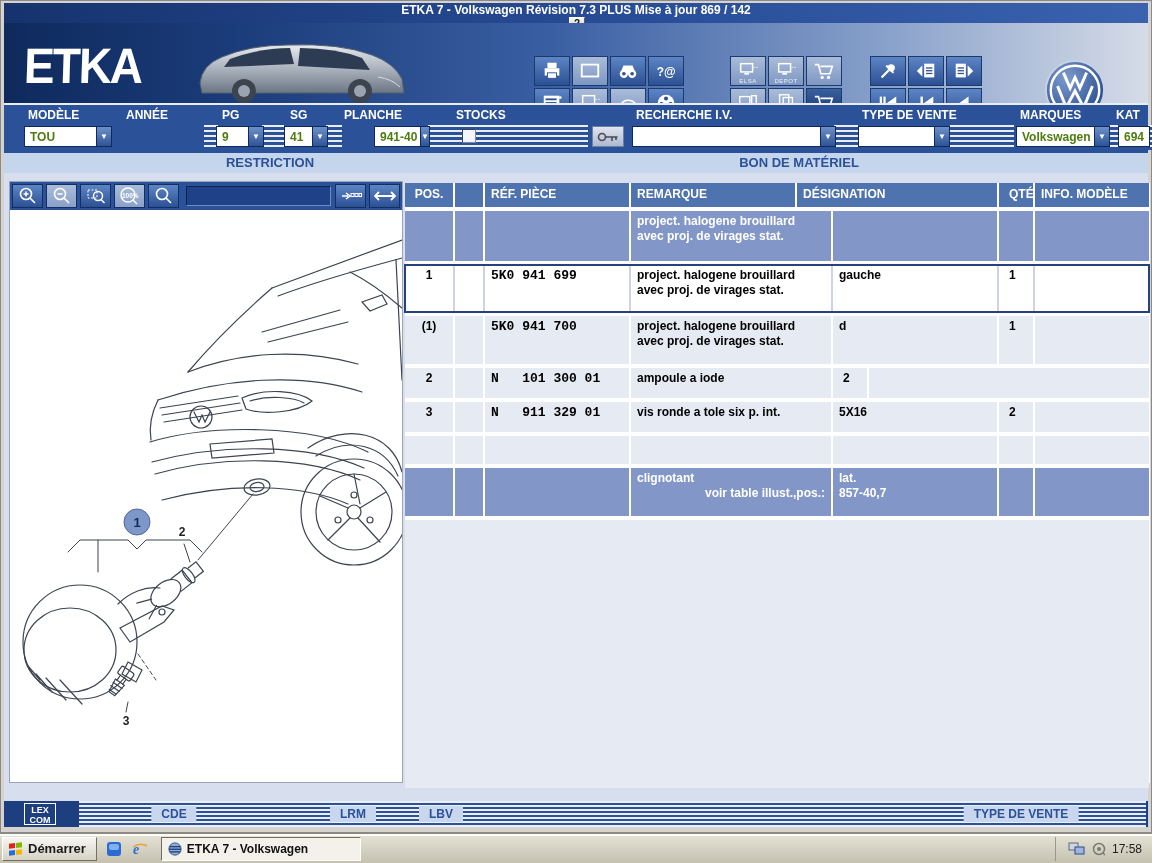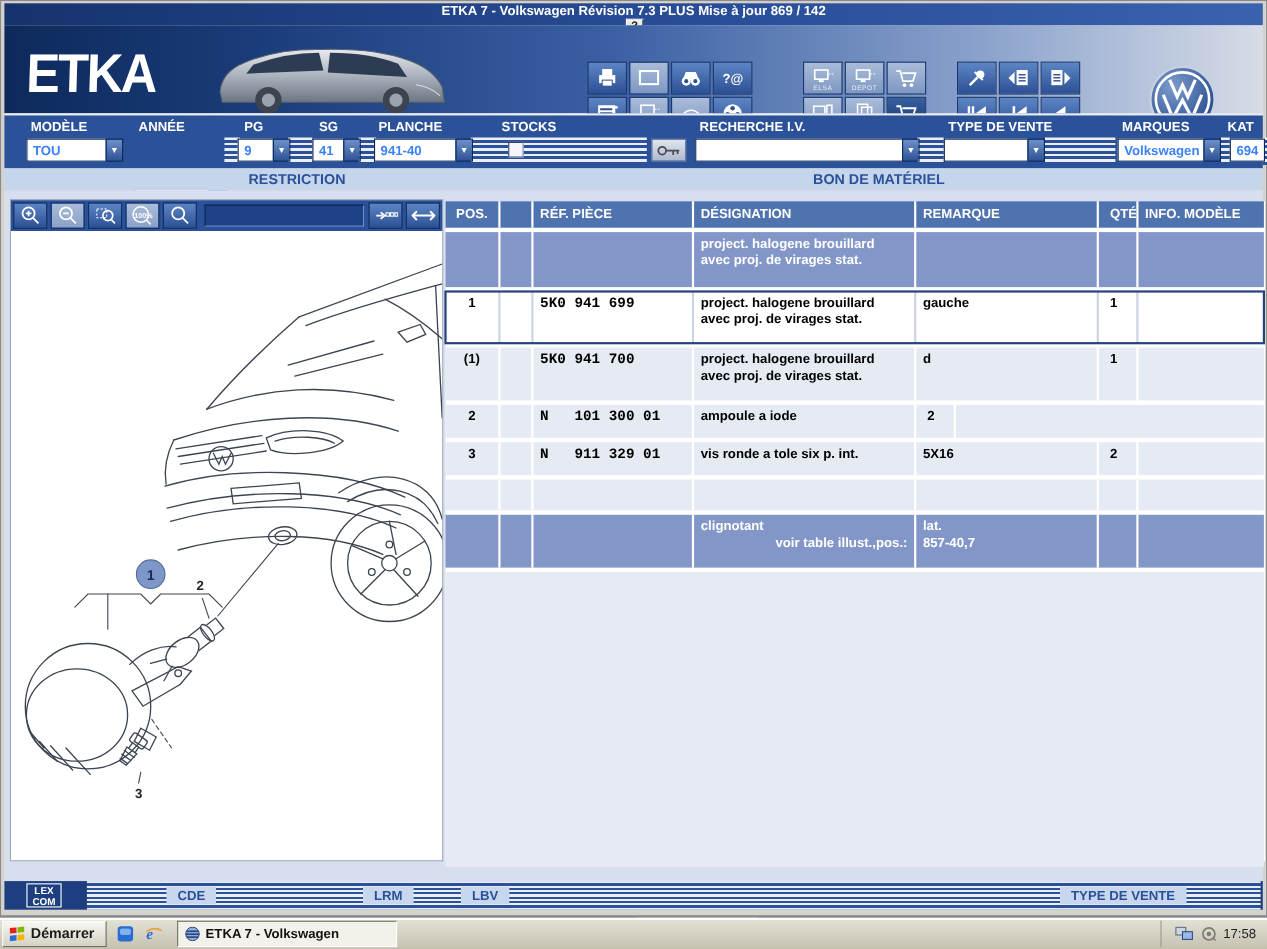--- a/index.html
+++ b/index.html
@@ -39,21 +39,21 @@
                       font-size:6px; color:#e8eef8; letter-spacing:.5px; }
   #vw-logo { position:absolute; left:1040px; top:36px; width:62px; height:62px; }
 
   
   #filterbar { position:absolute; left:3px; top:104px; right:3px; height:48px; background:#2b5198; }
   .flabel { position:absolute; top:3px; color:#fff; font-weight:bold; font-size:12px; }
   .stripe-seg { position:absolute; top:20px; height:25px;
       background:repeating-linear-gradient(180deg,#e9eef7 0 2px,#2b5198 2px 5px); }
   .combo { position:absolute; top:21px; height:21px; display:flex; }
   .combo .cfield { background:#fff; border:1px solid #0e2a5c; border-right:none; height:100%;
-                   font-size:12px; font-weight:bold; color:#3b82f6; padding:3px 0 0 5px; overflow:hidden; white-space:pre;}
+                   font-size:12px; font-weight:bold; color:#4d7c0f; padding:3px 0 0 5px; overflow:hidden; white-space:pre;}
   .combo .cbtn { width:16px; height:100%; background:linear-gradient(180deg,#6d90c8,#2e5497);
                  border:1px solid #0e2a5c; color:#fff; font-size:8px; line-height:19px; text-align:center; }
   .checkbox { position:absolute; top:24px; width:14px; height:14px; background:#f4f6fb;
               border:1px solid #7d8aa6; border-top-color:#33416a; border-left-color:#33416a; }
   #key-btn { position:absolute; left:588px; top:21px; width:32px; height:21px;
              background:linear-gradient(180deg,#dfe4ee,#aeb9cf); border:1px solid #6f7fa2; 
              display:flex; align-items:center; justify-content:center;}
 
   
   #subbar { position:absolute; left:3px; top:152px; right:3px; height:20px; background:#c5d5ec; }
@@ -413,21 +413,21 @@
     </div>
 
     <span class="flabel" style="left:286px;">SG</span>
     <div class="combo" style="left:280px; width:44px;">
       <span class="cfield" style="width:28px;">41</span>
         <span class="cbtn">▼</span>
     </div>
 
     <span class="flabel" style="left:340px;">PLANCHE</span>
     <div class="combo" style="left:336px; width:90px;">
-      <span class="cfield" style="width:74px;">941-40</span>
+      <span class="cfield" style="width:74px;margin-left:34px;">941-40</span>
         <span class="cbtn">▼</span>
     </div>
 
     <span class="flabel" style="left:452px;">STOCKS</span>
     <span class="checkbox" style="left:458px;"></span>
 
     <div id="key-btn">
       <svg width="22" height="12" viewBox="0 0 22 12">
         <circle cx="5" cy="6" r="3.5" fill="none" stroke="#4a4a52" stroke-width="1.6"></circle>
         <path d="M8.5 6h12M15 6v4M19 6v3" stroke="#4a4a52" stroke-width="1.6" fill="none"></path>
@@ -598,22 +598,22 @@
         <text x="116" y="515" font-size="12" font-weight="bold" fill="#222" text-anchor="middle">3</text>
       </svg>
     </div>
 
     <div id="right-panel">
 
       <div class="trow trow--header">
         <span class="cell c0">POS.</span>
         <span class="cell c1"></span>
         <span class="cell c2" style="font-family:'Liberation Sans',sans-serif; font-size:12px;">RÉF. PIÈCE</span>
+        <span class="cell c4">REMARQUE</span>
         <span class="cell c3">DÉSIGNATION</span>
-        <span class="cell c4">REMARQUE</span>
         <span class="cell c5">QTÉ</span>
         <span class="cell c6">INFO. MODÈLE</span>
       </div>
 
       <div class="trow trow--group h50">
         <span class="cell c0"></span>
         <span class="cell c1"></span>
         <span class="cell c2"></span>
         <span class="cell c3">project. halogene brouillard
 avec proj. de virages stat.</span>

